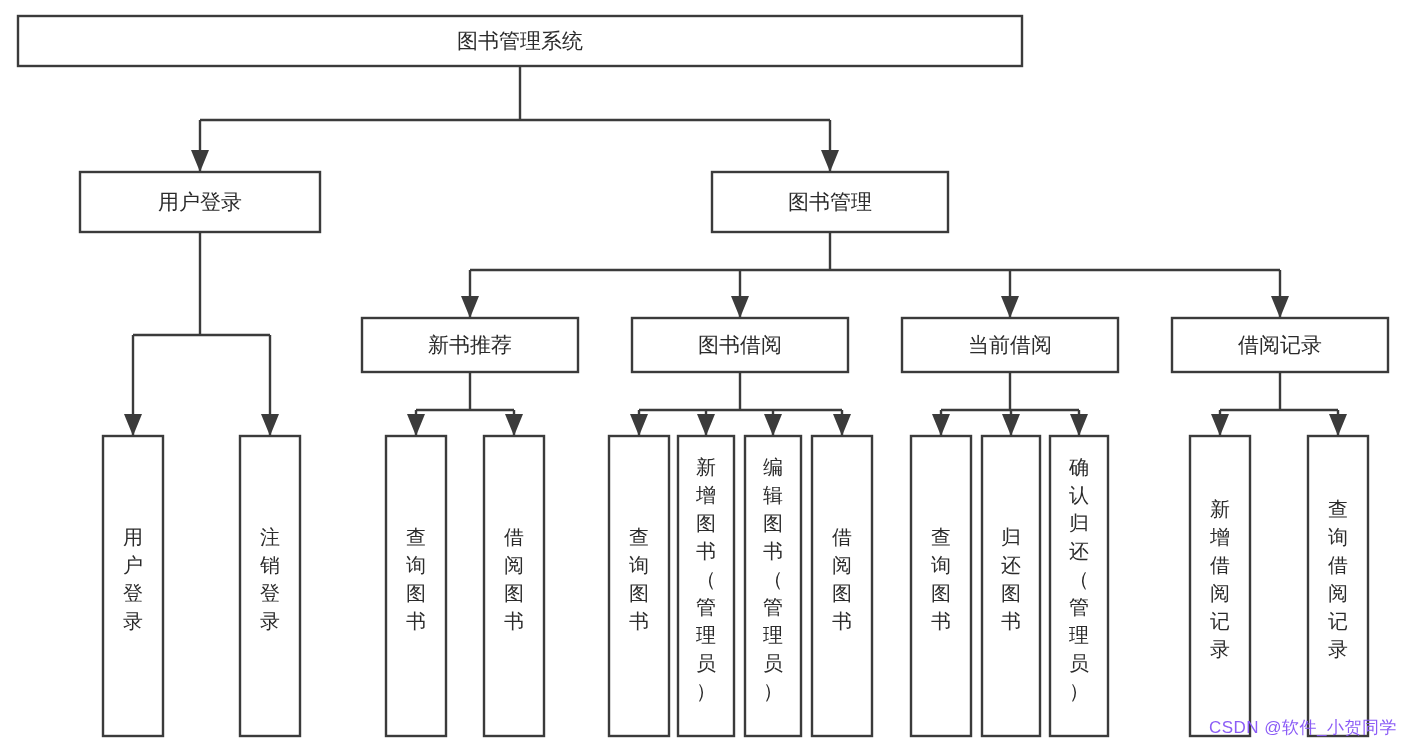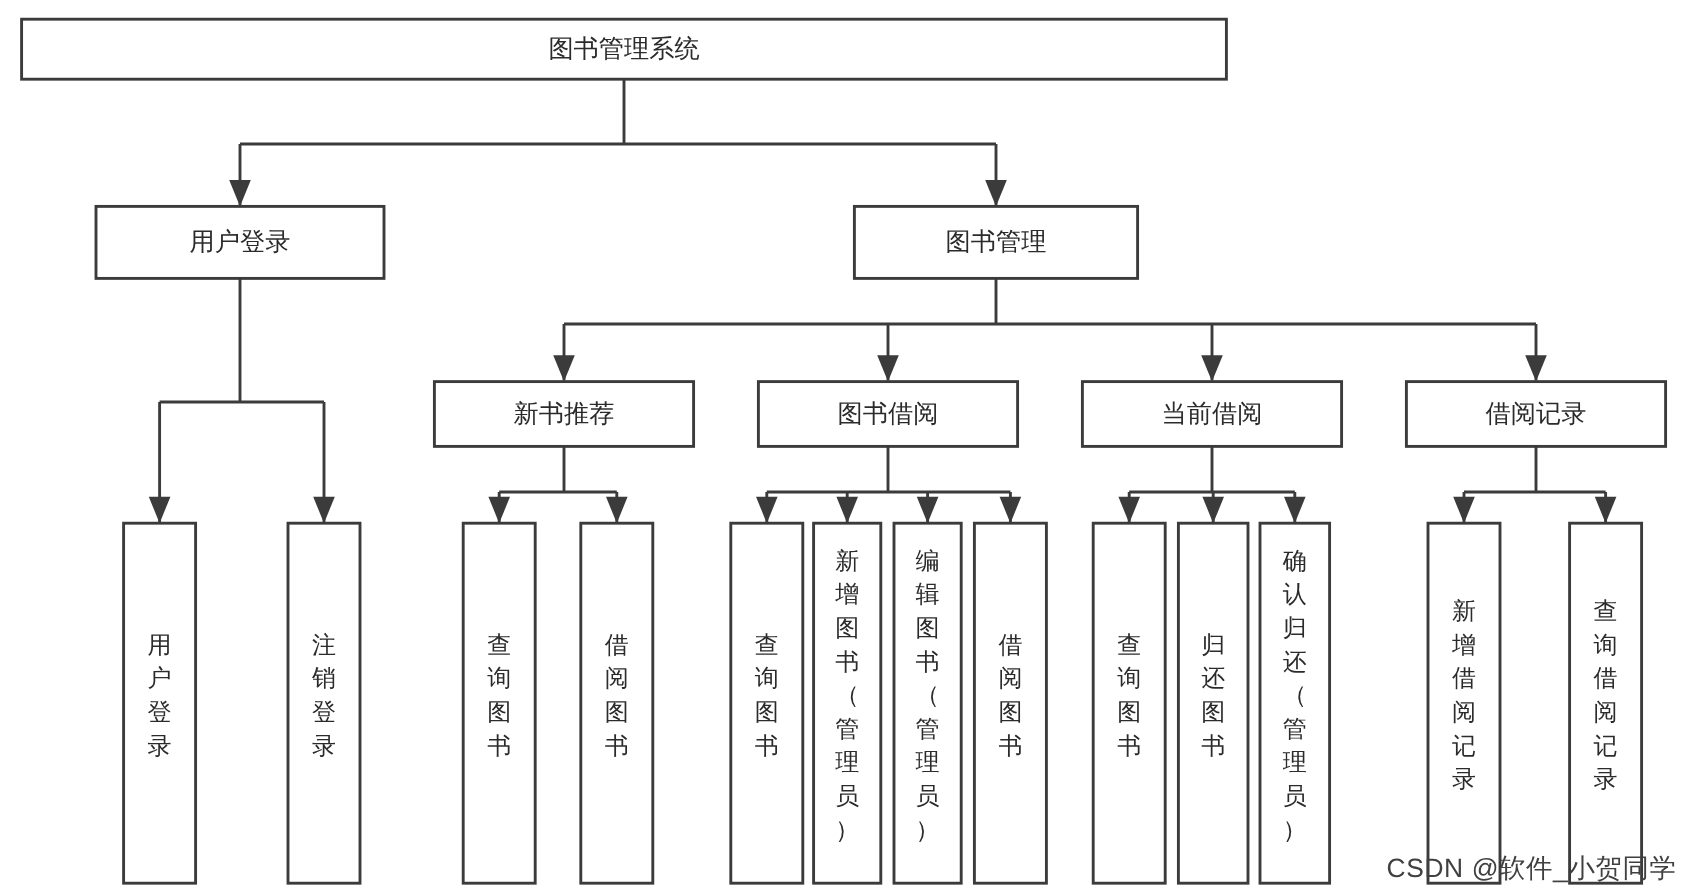--- a/index.html
+++ b/index.html
@@ -53,22 +53,22 @@
     fill: #2b2b2b;
     font-family: "Liberation Sans", "DejaVu Sans", sans-serif;
     font-size: 20px;
     text-anchor: middle;
   }
   .watermark {
     position: absolute;
     right: 8px;
     bottom: 8px;
     font-family: "Liberation Sans", "DejaVu Sans", sans-serif;
-    font-size: 22px;
-    color: #404040;
+    font-size: 17px;
+    color: #8b5cf6;
     letter-spacing: 0.5px;
     white-space: nowrap;
     user-select: none;
   }
 </style>
 </head>
 <body>
 
 <div id="diagram-root">
   <svg id="flow" viewBox="0 0 1405 747" xmlns="http://www.w3.org/2000/svg">

